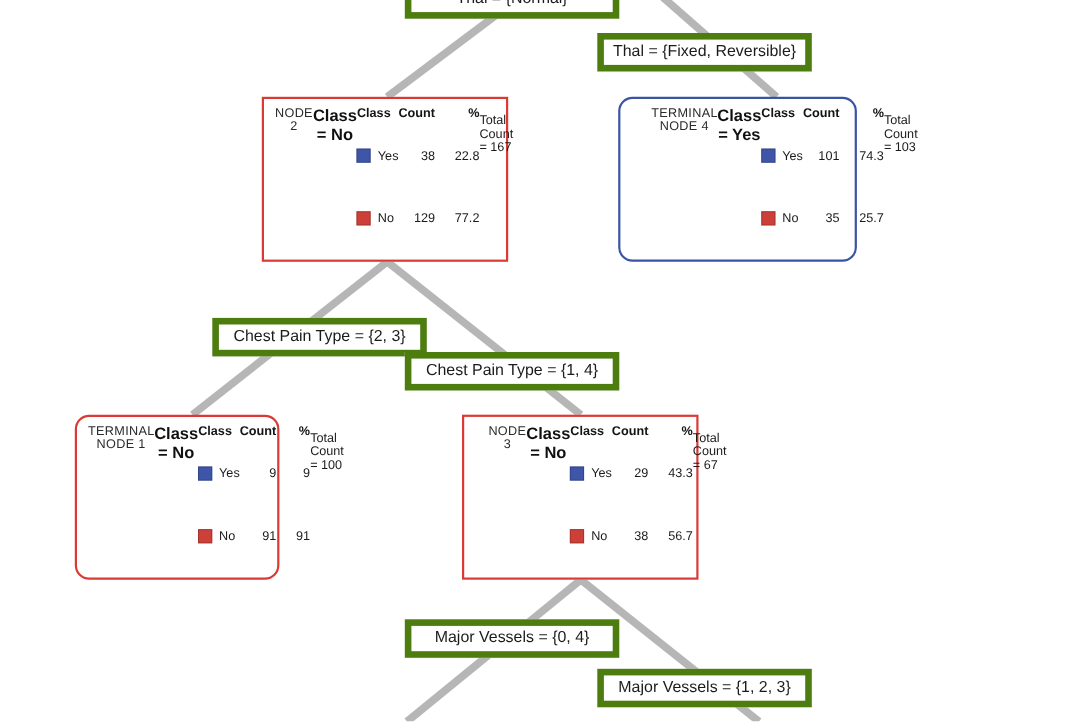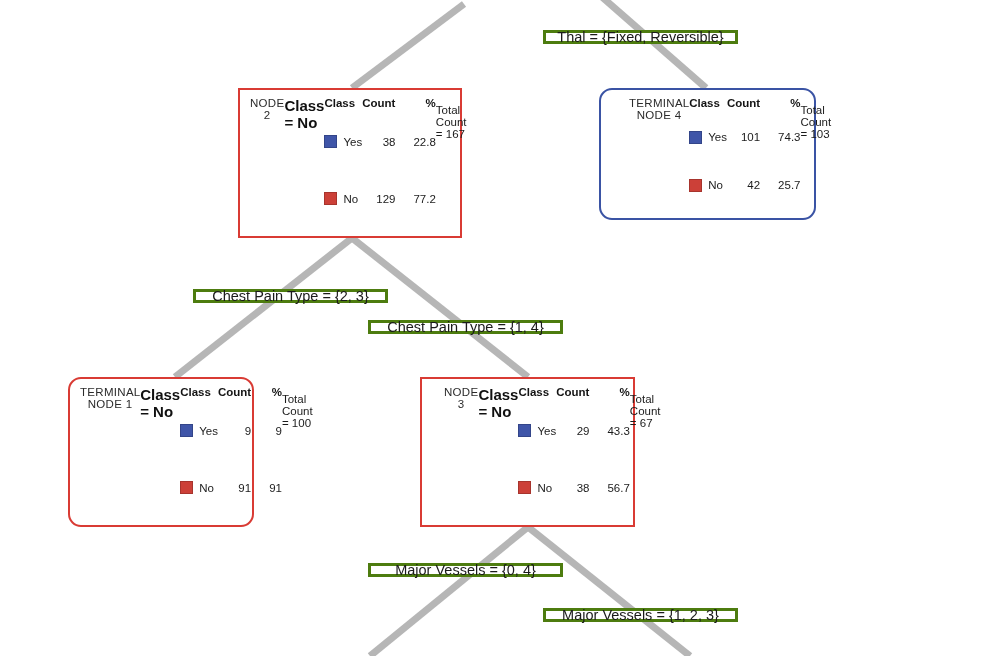--- a/index.html
+++ b/index.html
@@ -25,30 +25,30 @@
     width: 985px;
     height: 656px;
     pointer-events: none;
   }
 
   
   .split-label {
     position: absolute;
     box-sizing: border-box;
     background: #ffffff;
-    border: 3px solid #4d7c0f;
+    border: 6px solid #4d7c0f;
     color: #1b1b1b;
     font-size: 14.5px;
     line-height: 1;
     white-space: nowrap;
     display: flex;
     align-items: center;
     justify-content: center;
     padding: 0 14px;
-    height: 14px;
+    height: 35px;
     z-index: 6;
   }
 
   
   .node {
     position: absolute;
     box-sizing: border-box;
     background: #ffffff;
     z-index: 5;
     padding: 7px 10px 9px 10px;
@@ -60,20 +60,21 @@
   .node.terminal { border-radius: 13px; }
 
   .node-id {
     text-align: center;
     font-size: 11.5px;
     letter-spacing: .3px;
     color: #2b2b2b;
     margin-bottom: 3px;
   }
   .node-class {
+    text-align: center;
     font-size: 15px;
     font-weight: bold;
     color: #101010;
     margin-bottom: 9px;
   }
 
   table.dist {
     width: 100%;
     border-collapse: collapse;
     font-size: 11.5px;
@@ -175,22 +176,23 @@
               <td class="c-pct">77.2</td>
             </tr>
           </tbody>
         </table>
         <div class="total-count">Total Count = 167</div>
         <div class="stack-bar">
           <div class="seg yes" style="width: 22.8%; background: rgb(63, 85, 168);"></div>
           <div class="seg no" style="width: 77.2%; background: rgb(204, 64, 56);"></div>
         </div>
       </div>
-      <div class="node blue terminal" style="left: 599px; top: 88px; width: 217px; height: 132px; padding-left: 28px;">
+      <div class="node blue terminal" style="left: 562px; top: 88px; width: 217px; height: 150px; padding-left: 28px;">
         <div class="node-id">TERMINAL NODE 4</div>
+        <div class="node-class">Class = Yes</div>
         <table class="dist">
           <thead>
             <tr>
               <th class="c-class">Class</th>
               <th class="c-count">Count</th>
               <th class="c-pct">%</th>
             </tr>
           </thead>
           <tbody>
             <tr>
@@ -203,21 +205,21 @@
               <td class="c-count">101</td>
               <td class="c-pct">74.3</td>
             </tr>
             <tr>
               <td class="c-class">
                 <span class="swatch-cell">
                   <span class="swatch" style="background: rgb(204, 64, 56);"></span>
                   <span>No</span>
                 </span>
               </td>
-              <td class="c-count">42</td>
+              <td class="c-count">35</td>
               <td class="c-pct">25.7</td>
             </tr>
           </tbody>
         </table>
         <div class="total-count">Total Count = 103</div>
         <div class="stack-bar">
           <div class="seg yes" style="width: 74.3%; background: rgb(63, 85, 168);"></div>
           <div class="seg no" style="width: 25.7%; background: rgb(204, 64, 56);"></div>
         </div>
       </div>

